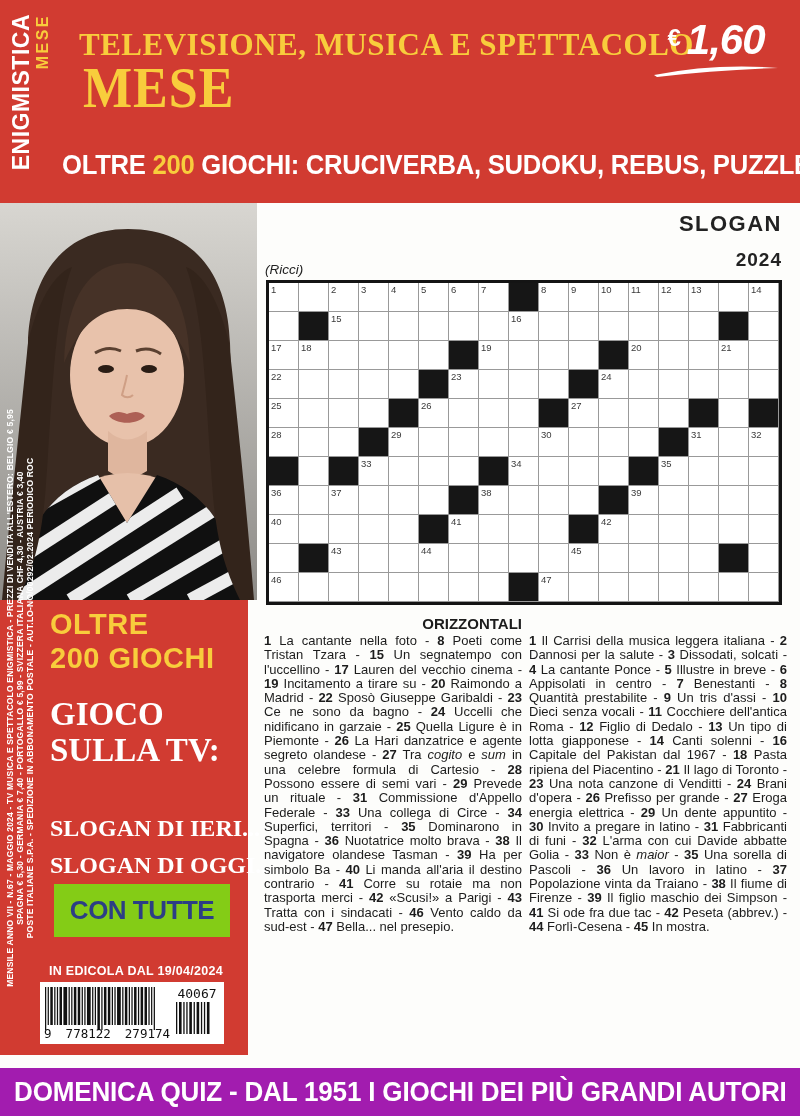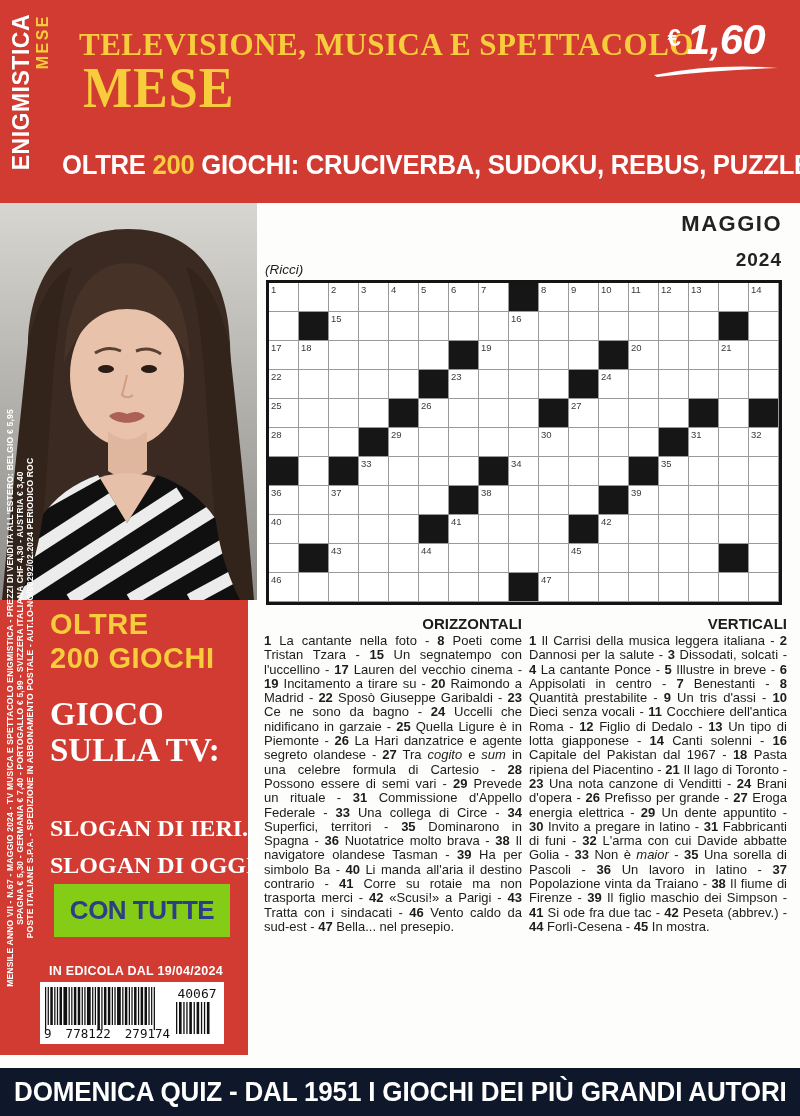--- a/index.html
+++ b/index.html
@@ -88,21 +88,21 @@
   .cell{width:30px;height:29px;box-sizing:border-box;border-right:1px solid #999;border-bottom:1px solid #999;position:relative;background:#fff;}
   .cell.black{background:#161616;}
   .cell .num{position:absolute;left:2px;top:1px;font-size:9.5px;color:#3a3a3a;}
   .clue-head{position:absolute;top:412px;width:258px;text-align:right;font-size:15px;font-weight:bold;color:#1c1c1c;}
   #acrossHead{left:12px;} #downHead{left:277px;}
   .clue-col{position:absolute;top:431px;width:258px;font-size:13px;line-height:14.3px;color:#1c1c1c;text-align:justify;}
   #acrossClues{left:12px;} #downClues{left:277px;}
   .clue-col b{font-weight:bold;}
   
   .footstrip{position:absolute;left:0;top:1055px;width:800px;height:13px;background:#fdfdfb;}
-  .footer{position:absolute;left:0;top:1068px;width:800px;height:48px;background:#0f172a;display:flex;align-items:center;justify-content:center;}
+  .footer{position:absolute;left:0;top:1068px;width:800px;height:48px;background:#a21caf;display:flex;align-items:center;justify-content:center;}
   .footer .txt{color:#fff;font-weight:bold;font-size:28px;letter-spacing:-.2px;transform:scaleX(.93);white-space:nowrap;}
 </style>
 </head>
 <body>
 
 <div class="vlogo">
   <div class="l1">ENIGMISTICA</div>
   <div class="l2">MESE</div>
 </div>
 
@@ -233,21 +233,21 @@
         <span>9</span>
         <span>778122</span>
         <span>279174</span>
       </div>
       <div class="addon-num">40067</div>
     </div>
   </div>
 
   <div class="rightcol">
     <div class="issue">
-      <div class="m">MAGGIO</div>
+      <div class="m">SLOGAN</div>
       <div class="y">2024</div>
     </div>
     <div class="author">(Ricci)</div>
     <div class="grid" id="grid" style="grid-template-columns: repeat(17, 30px); grid-template-rows: repeat(11, 29px);">
         <div class="cell">
           <span class="num">1</span>
         </div>
         <div class="cell"></div>
         <div class="cell">
           <span class="num">2</span>
@@ -521,21 +521,20 @@
         </div>
         <div class="cell"></div>
         <div class="cell"></div>
         <div class="cell"></div>
         <div class="cell"></div>
         <div class="cell"></div>
         <div class="cell"></div>
         <div class="cell"></div>
       </div>
     <div class="clue-head" id="acrossHead">ORIZZONTALI</div>
-    <div class="clue-head" id="downHead">VERTICALI</div>
     <div class="clue-col" id="acrossClues"><b>1</b> La cantante nella foto - <b>8</b> Poeti come Tristan Tzara - <b>15</b> Un segnatempo con l'uccellino - <b>17</b> Lauren del vecchio cinema - <b>19</b> Incitamento a tirare su - <b>20</b> Raimondo a Madrid - <b>22</b> Sposò Giuseppe Garibaldi - <b>23</b> Ce ne sono da bagno - <b>24</b> Uccelli che nidificano in garzaie - <b>25</b> Quella Ligure è in Piemonte - <b>26</b> La Hari danzatrice e agente segreto olandese - <b>27</b> Tra <i>cogito</i> e <i>sum</i> in una celebre formula di Cartesio - <b>28</b> Possono essere di semi vari - <b>29</b> Prevede un rituale - <b>31</b> Commissione d'Appello Federale - <b>33</b> Una collega di Circe - <b>34</b> Superfici, territori - <b>35</b> Dominarono in Spagna - <b>36</b> Nuotatrice molto brava - <b>38</b> Il navigatore olandese Tasman - <b>39</b> Ha per simbolo Ba - <b>40</b> Li manda all'aria il destino contrario - <b>41</b> Corre su rotaie ma non trasporta merci - <b>42</b> «Scusi!» a Parigi - <b>43</b> Tratta con i sindacati - <b>46</b> Vento caldo da sud-est - <b>47</b> Bella... nel presepio.</div>
     <div class="clue-col" id="downClues"><b>1</b> Il Carrisi della musica leggera italiana - <b>2</b> Dannosi per la salute - <b>3</b> Dissodati, solcati - <b>4</b> La cantante Ponce - <b>5</b> Illustre in breve - <b>6</b> Appisolati in centro - <b>7</b> Benestanti - <b>8</b> Quantità prestabilite - <b>9</b> Un tris d'assi - <b>10</b> Dieci senza vocali - <b>11</b> Cocchiere dell'antica Roma - <b>12</b> Figlio di Dedalo - <b>13</b> Un tipo di lotta giapponese - <b>14</b> Canti solenni - <b>16</b> Capitale del Pakistan dal 1967 - <b>18</b> Pasta ripiena del Piacentino - <b>21</b> Il lago di Toronto - <b>23</b> Una nota canzone di Venditti - <b>24</b> Brani d'opera - <b>26</b> Prefisso per grande - <b>27</b> Eroga energia elettrica - <b>29</b> Un dente appuntito - <b>30</b> Invito a pregare in latino - <b>31</b> Fabbricanti di funi - <b>32</b> L'arma con cui Davide abbatte Golia - <b>33</b> Non è <i>maior</i> - <b>35</b> Una sorella di Pascoli - <b>36</b> Un lavoro in latino - <b>37</b> Popolazione vinta da Traiano - <b>38</b> Il fiume di Firenze - <b>39</b> Il figlio maschio dei Simpson - <b>41</b> Si ode fra due tac - <b>42</b> Peseta (abbrev.) - <b>44</b> Forlì-Cesena - <b>45</b> In mostra.</div>
   </div>
 </div>
 
 <div class="spine">
   <div>MENSILE ANNO VII - N.67 - MAGGIO 2024 - TV MUSICA E SPETTACOLO ENIGMISTICA - PREZZI DI VENDITA ALL'ESTERO: BELGIO € 5,95</div>
   <div>SPAGNA € 5,30 - GERMANIA € 7,40 - PORTOGALLO € 5,99 - SVIZZERA ITALIANA CHF 4,30 - AUSTRIA € 3,40</div>
   <div>POSTE ITALIANE S.P.A. - SPEDIZIONE IN ABBONAMENTO POSTALE - AUT.LO-NO/00292/02.2024 PERIODICO ROC</div>
 </div>

